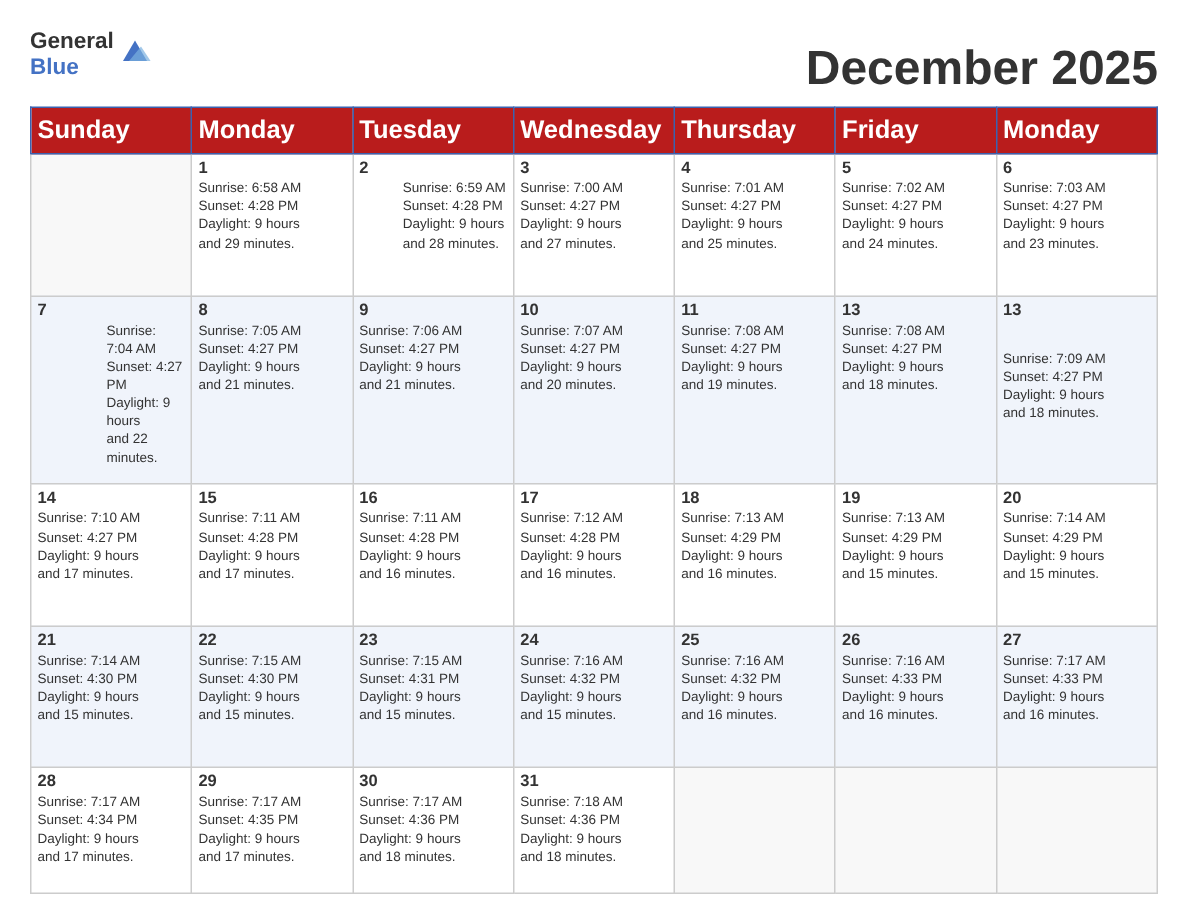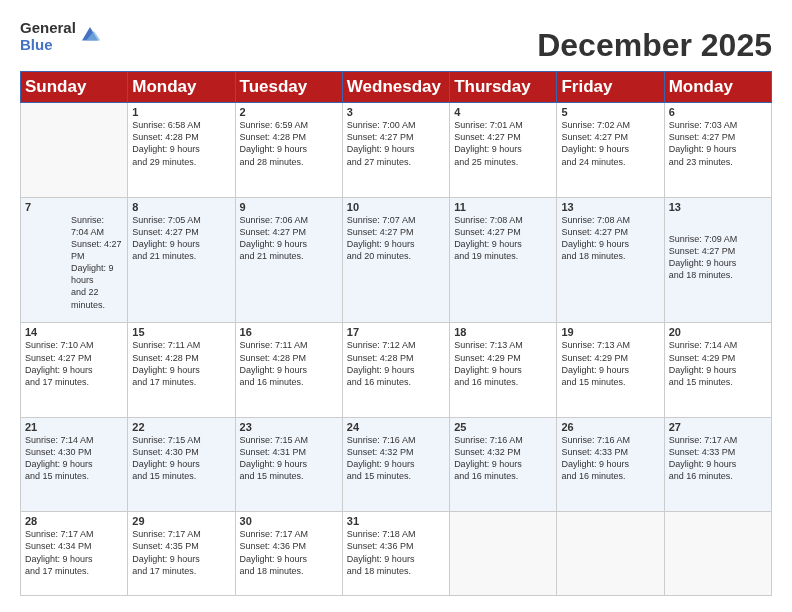--- a/index.html
+++ b/index.html
@@ -142,21 +142,21 @@
           <td class="empty-cell"></td>
           <td>
             <span class="day-number">1</span>
             <div class="day-info" style="white-space: pre-line;">Sunrise: 6:58 AM
 Sunset: 4:28 PM
 Daylight: 9 hours
 and 29 minutes.</div>
           </td>
           <td>
             <span class="day-number">2</span>
-            <div class="day-info" style="white-space: pre-line;">Sunrise: 6:59 AM
+            <div class="day-info" style="white-space: pre-line; margin-left: 29px;">Sunrise: 6:59 AM
 Sunset: 4:28 PM
 Daylight: 9 hours
 and 28 minutes.</div>
           </td>
           <td>
             <span class="day-number">3</span>
             <div class="day-info" style="white-space: pre-line;">Sunrise: 7:00 AM
 Sunset: 4:27 PM
 Daylight: 9 hours
 and 27 minutes.</div>

